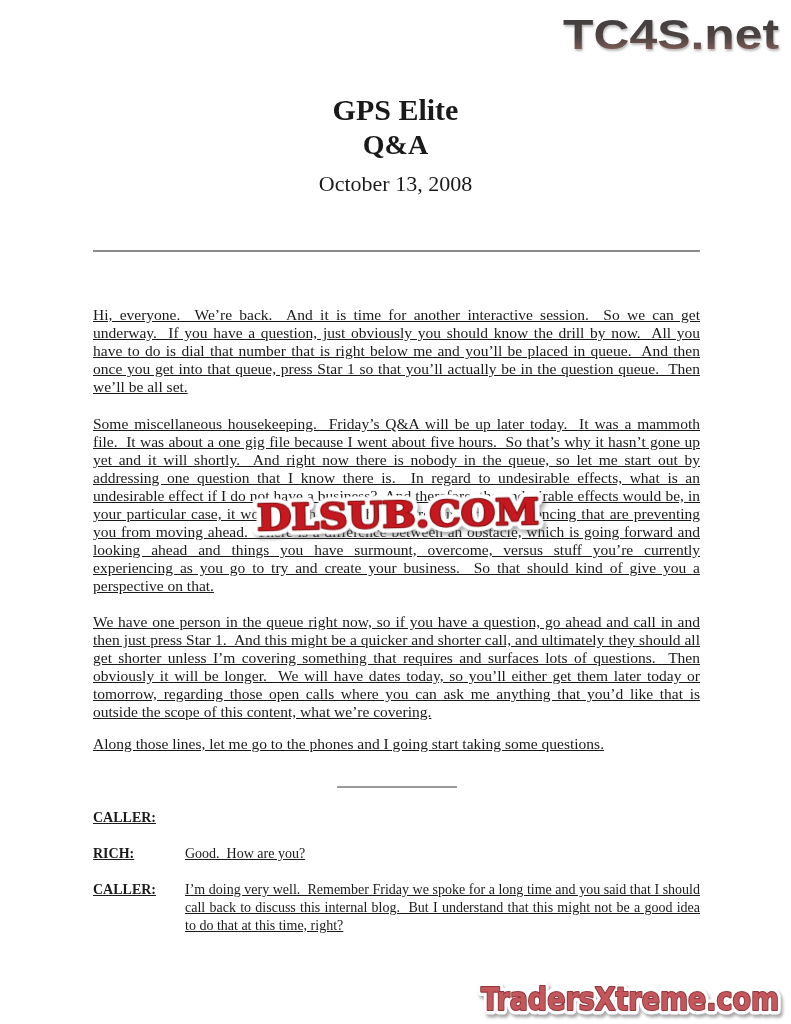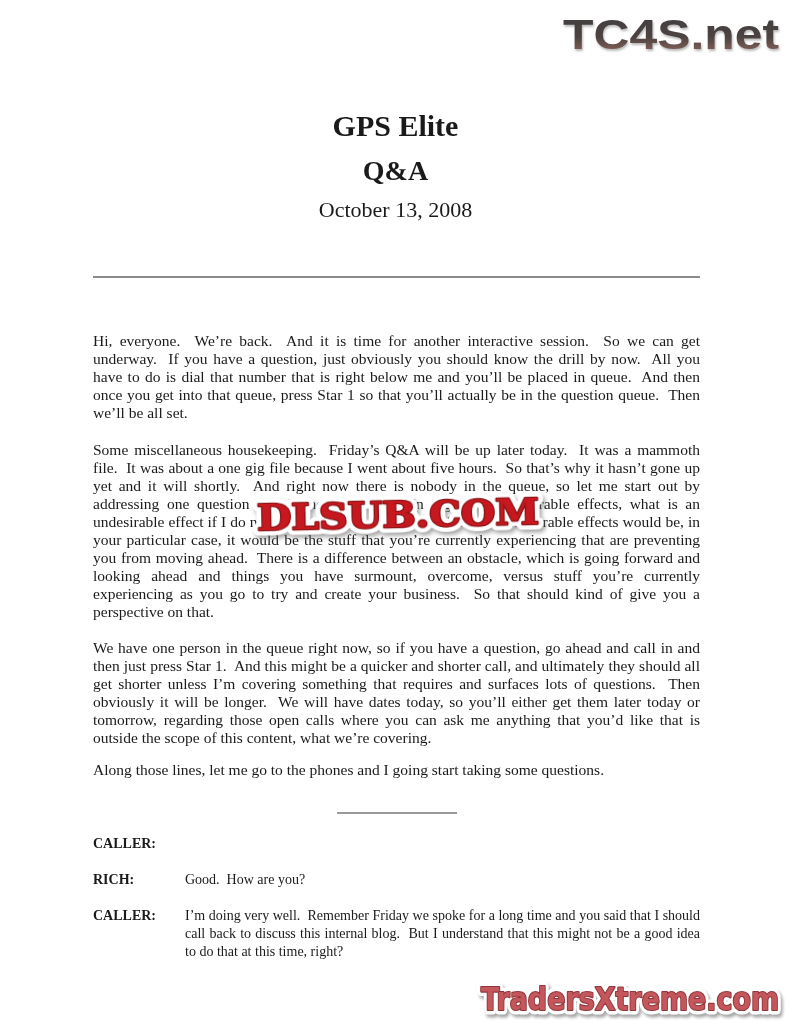--- a/index.html
+++ b/index.html
@@ -20,41 +20,42 @@
     width: 230px;
     height: 52px;
     margin-top: 8px;
   }
   
   .title-block {
     padding-top: 94px;
     text-align: center;
   }
   .doc-title {
-    margin: 16px;
+    margin: 0;
     font-size: 30px;
     line-height: 32px;
     font-weight: bold;
     font-family: "Liberation Serif", serif;
     text-align: center;
   }
   .doc-subtitle {
     margin: 6px 0 0 0;
     font-size: 28px;
     line-height: 26px;
     font-weight: bold;
     font-family: "Liberation Serif", serif;
   }
   .doc-date {
     margin-top: 16px;
     font-size: 22px;
     line-height: 20px;
   }
   .content {
     padding: 16px 91px 0 93px; 
+    text-decoration: underline;
   }
   .rule {
     border: none;
     border-top: 2px solid #8a8a8a;
     margin: 40px 0 0 0;
   }
   .para {
     margin: 19px 0 0 0;
     font-size: 15.5px;
     line-height: 18px;

